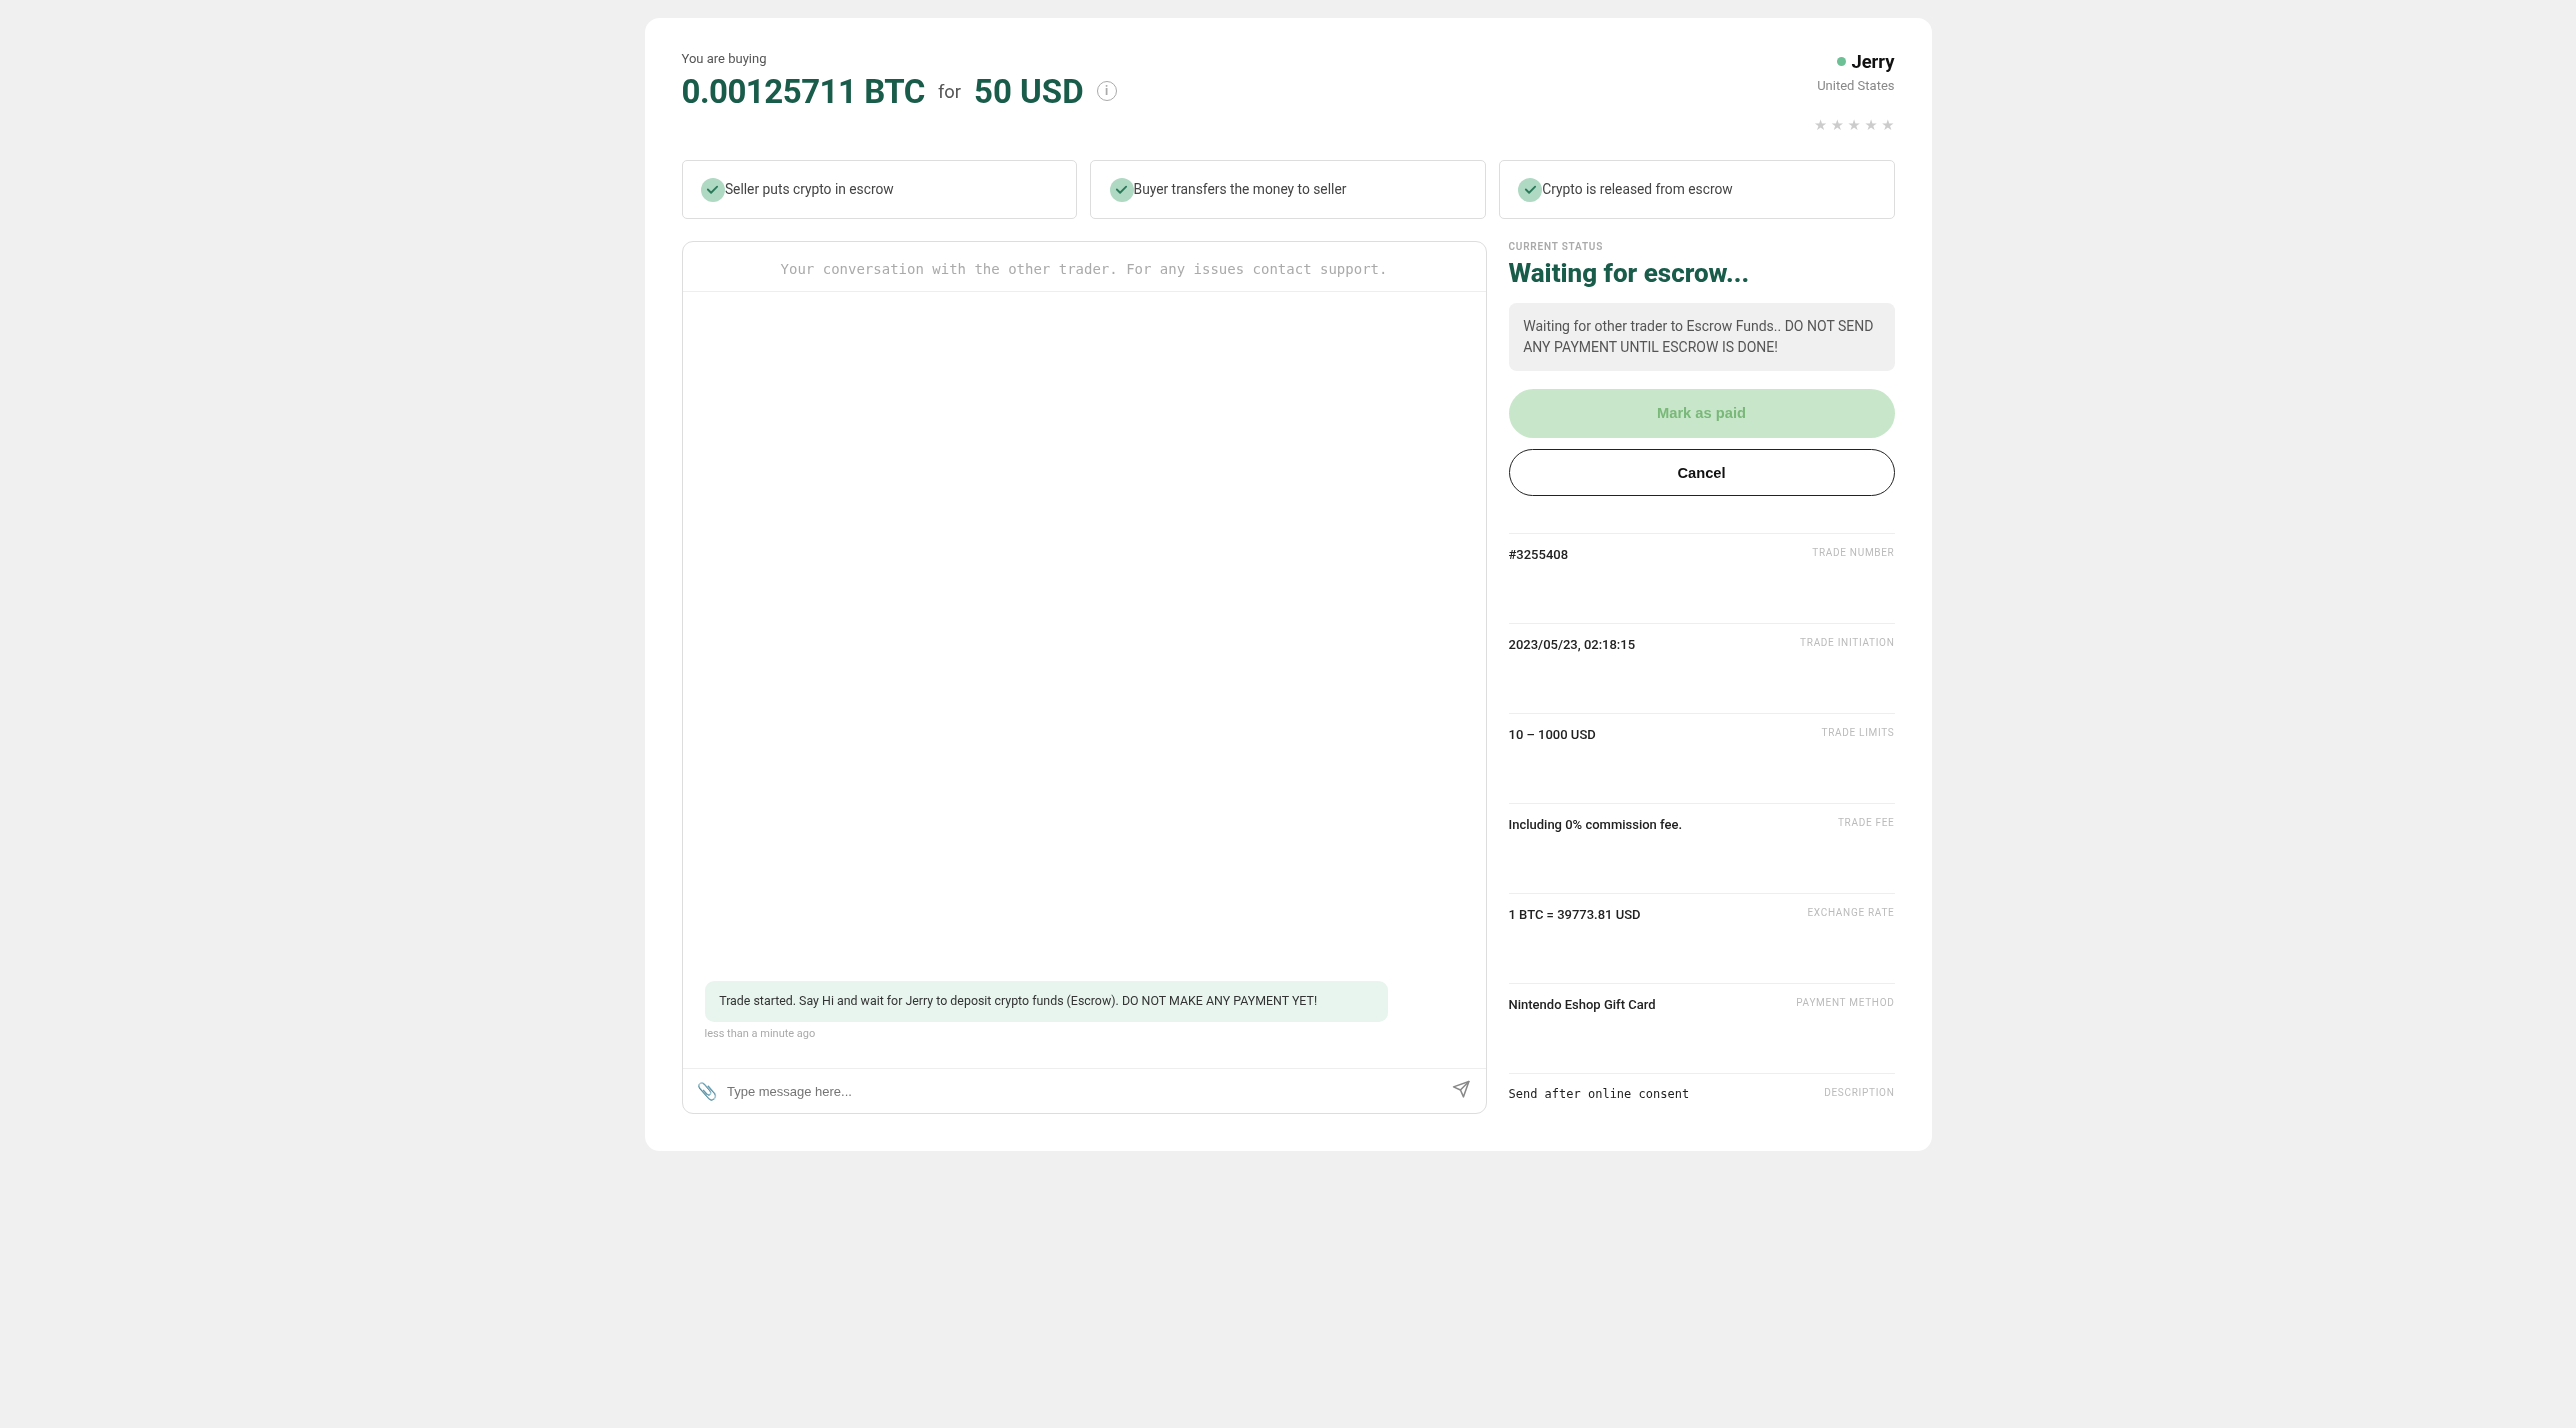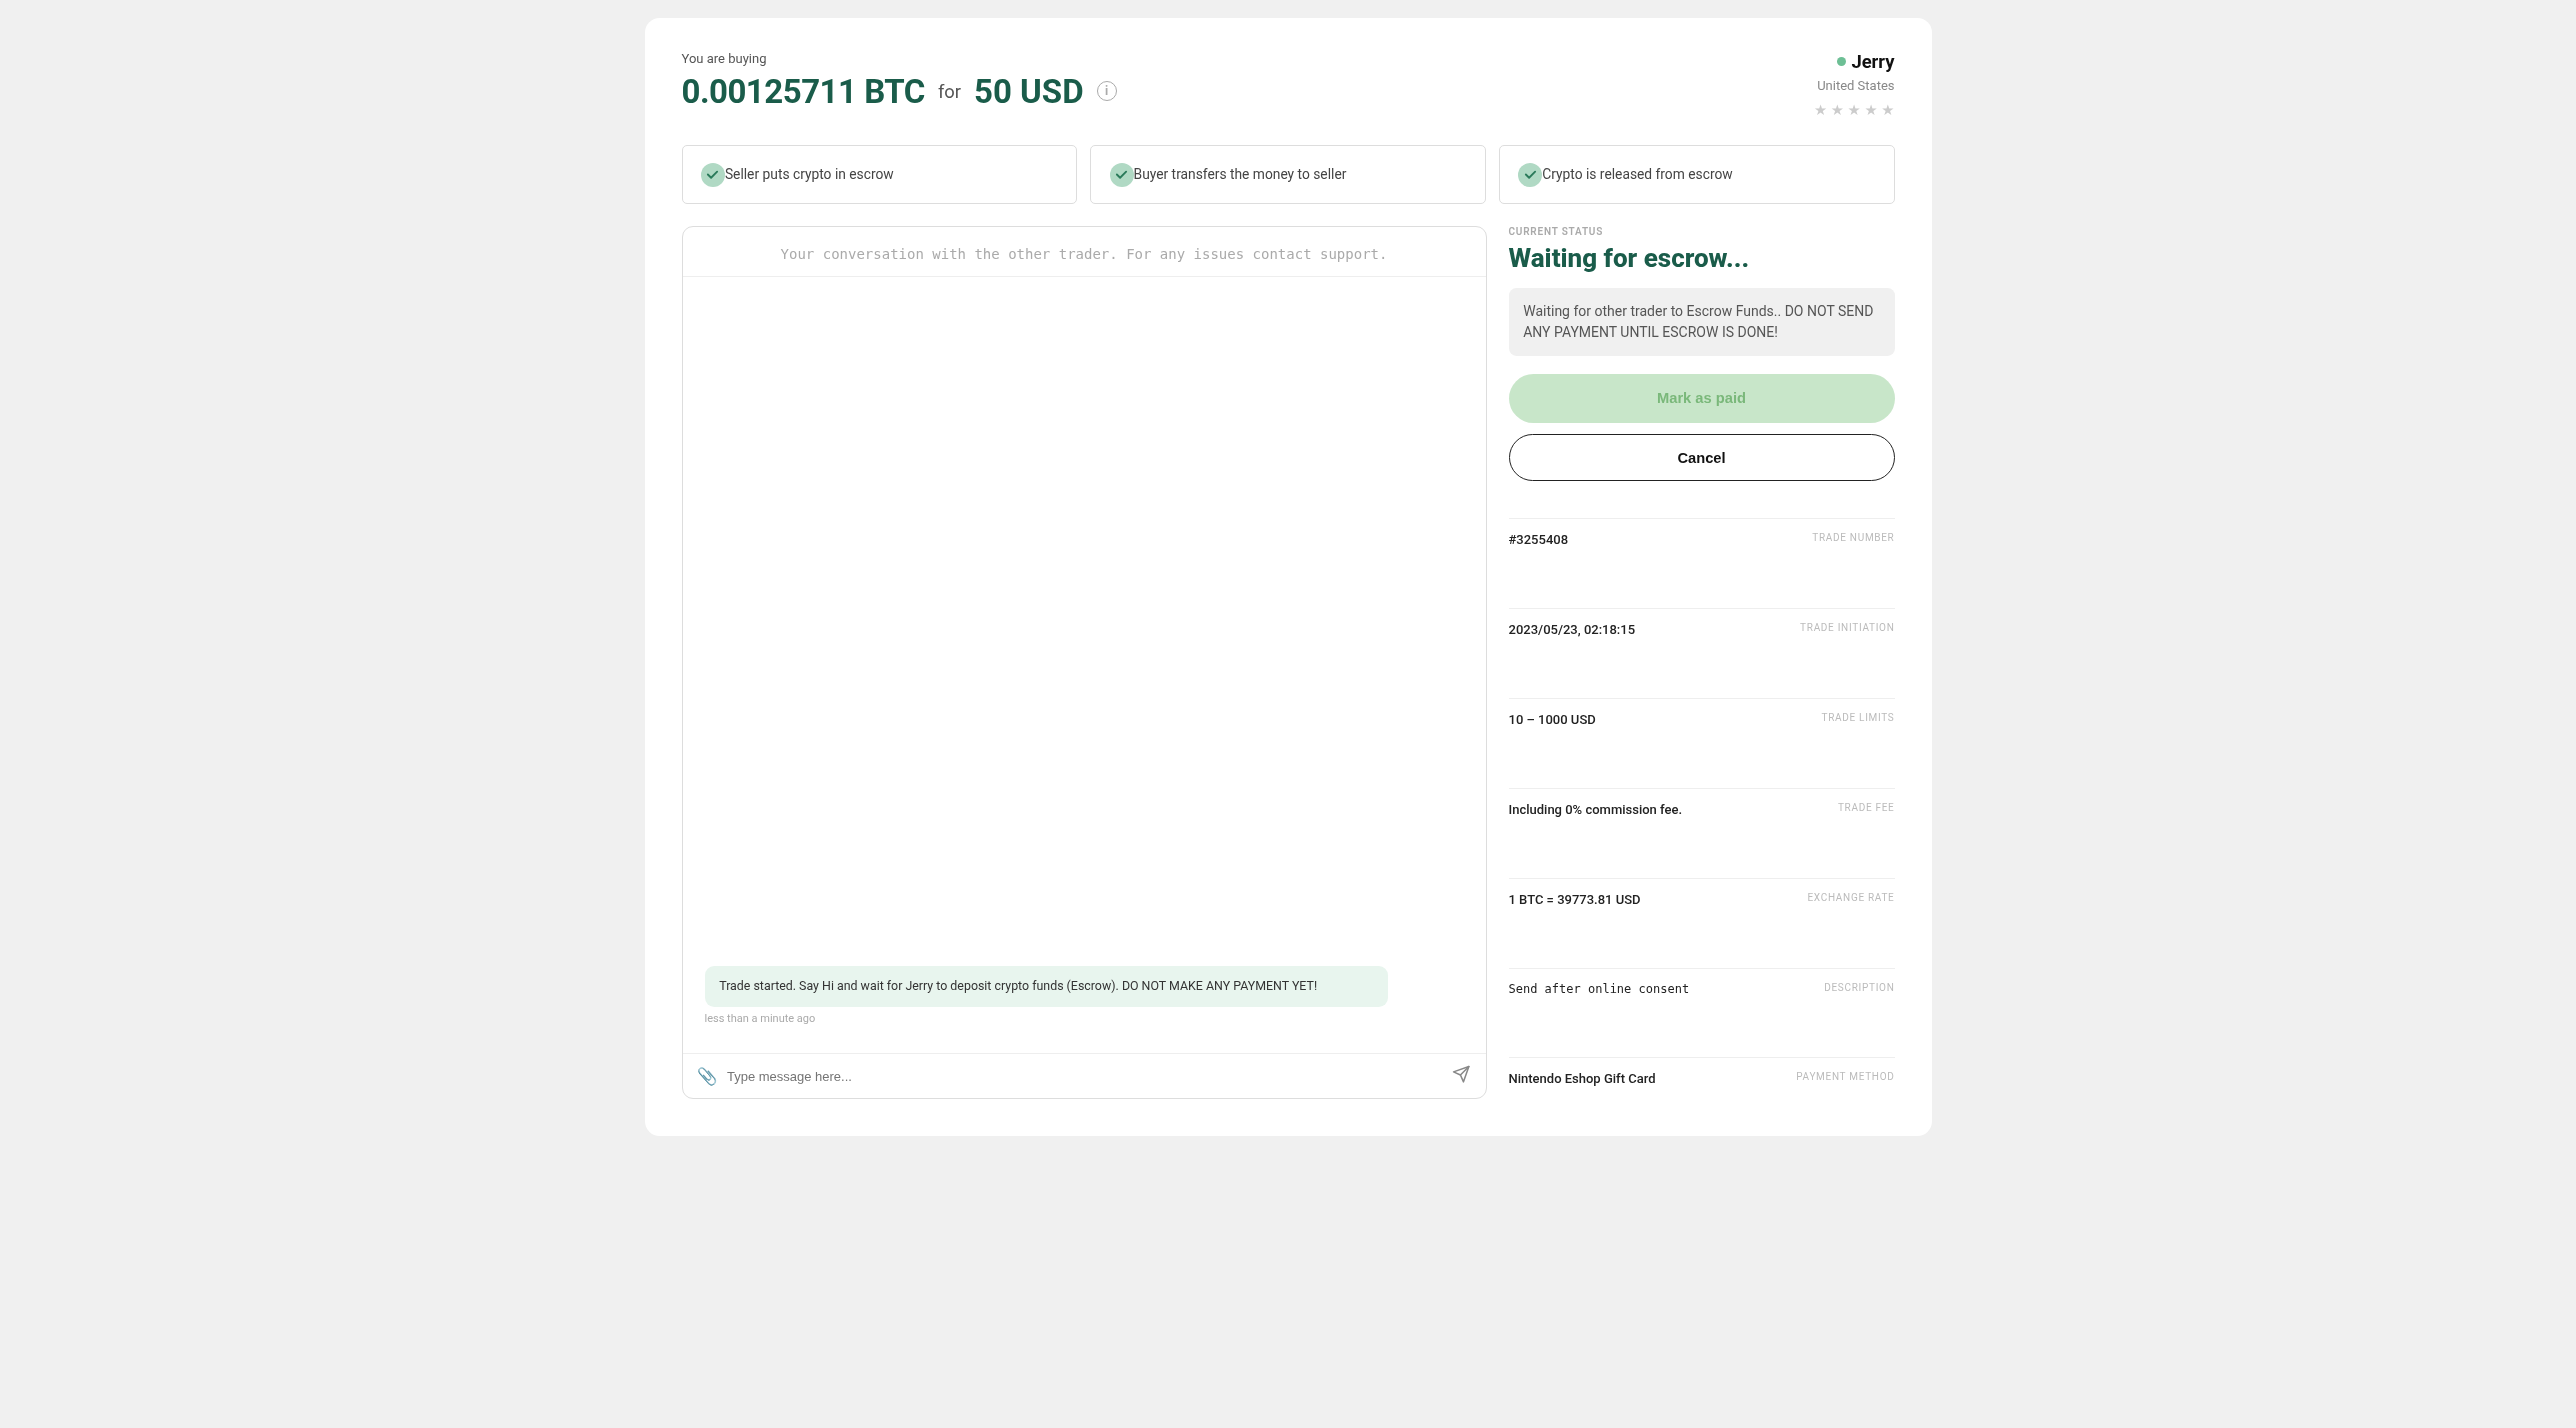--- a/index.html
+++ b/index.html
@@ -85,21 +85,21 @@
       background: #6dbf95;
     }
     .user-name {
       font-size: 18.4px;
       font-weight: 700;
       color: #111;
     }
     .user-country {
       font-size: 13px;
       color: #888;
-      margin-bottom: 8px;
+      margin-bottom: 23px;
     }
     .stars {
       display: flex;
       gap: 3.7px;
       justify-content: flex-end;
     }
     .star {
       color: #ccc;
       font-size: 14.7px;
     }
@@ -398,25 +398,25 @@
         </div>
         <div class="trade-detail-row">
           <span class="detail-value">Including 0% commission fee.</span>
           <span class="detail-label">TRADE FEE</span>
         </div>
         <div class="trade-detail-row">
           <span class="detail-value">1 BTC = 39773.81 USD</span>
           <span class="detail-label">EXCHANGE RATE</span>
         </div>
         <div class="trade-detail-row">
+          <span class="detail-value">Nintendo Eshop Gift Card</span>
+          <span class="detail-label">PAYMENT METHOD</span>
+        </div>
+        <div class="trade-detail-row">
           <span class="detail-value mono">Send after online consent</span>
           <span class="detail-label">DESCRIPTION</span>
         </div>
-        <div class="trade-detail-row">
-          <span class="detail-value">Nintendo Eshop Gift Card</span>
-          <span class="detail-label">PAYMENT METHOD</span>
-        </div>
       </div>
     </div>
 
   </div>
 </div>
 
 
 </body></html>

